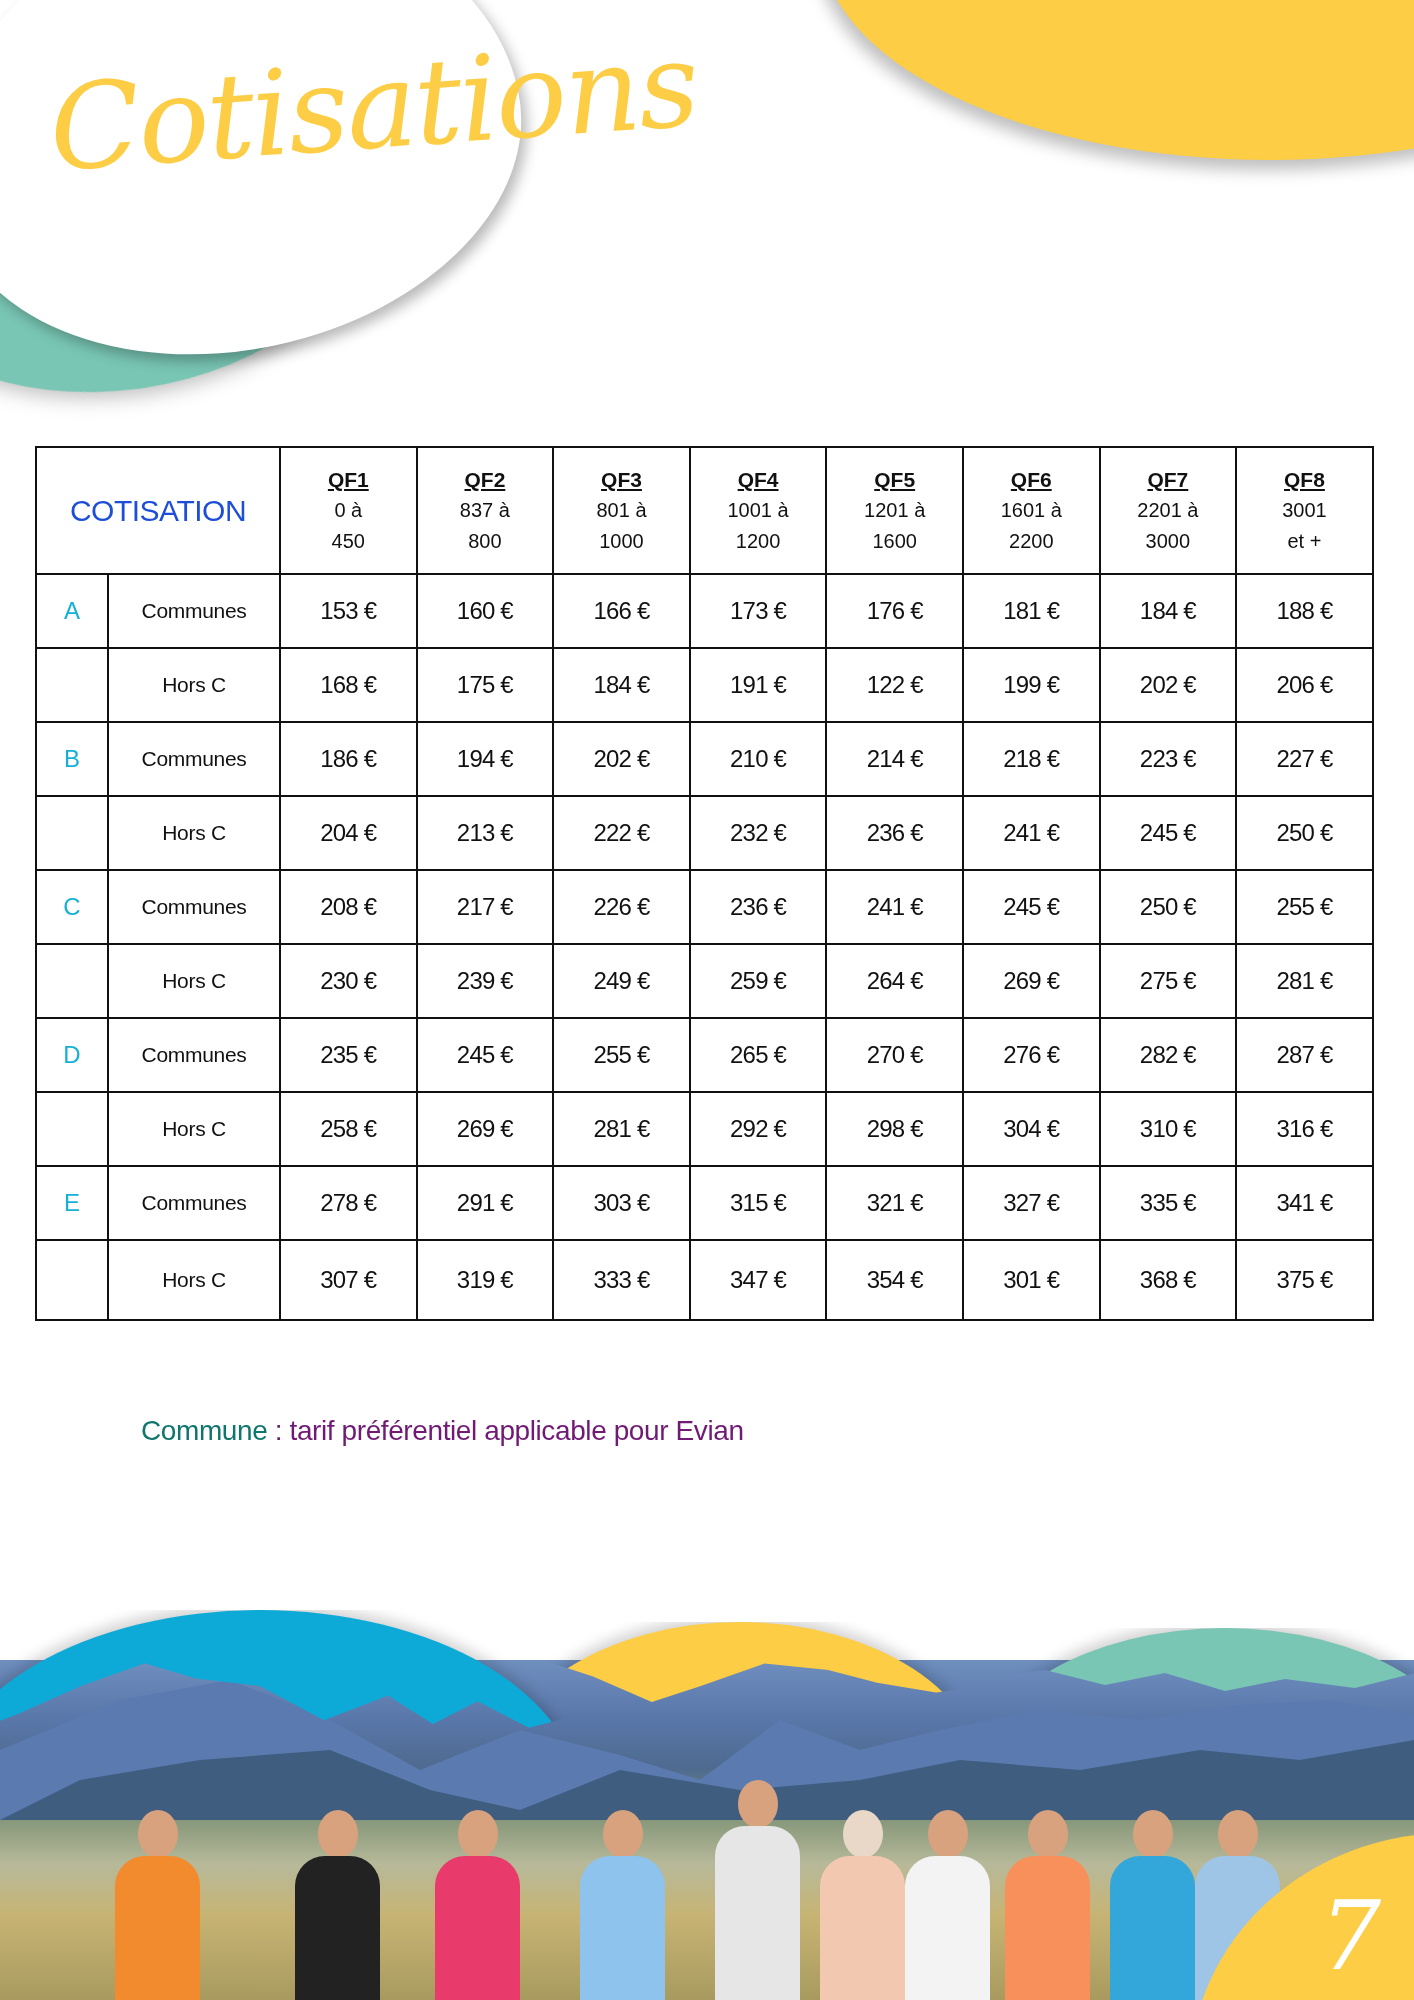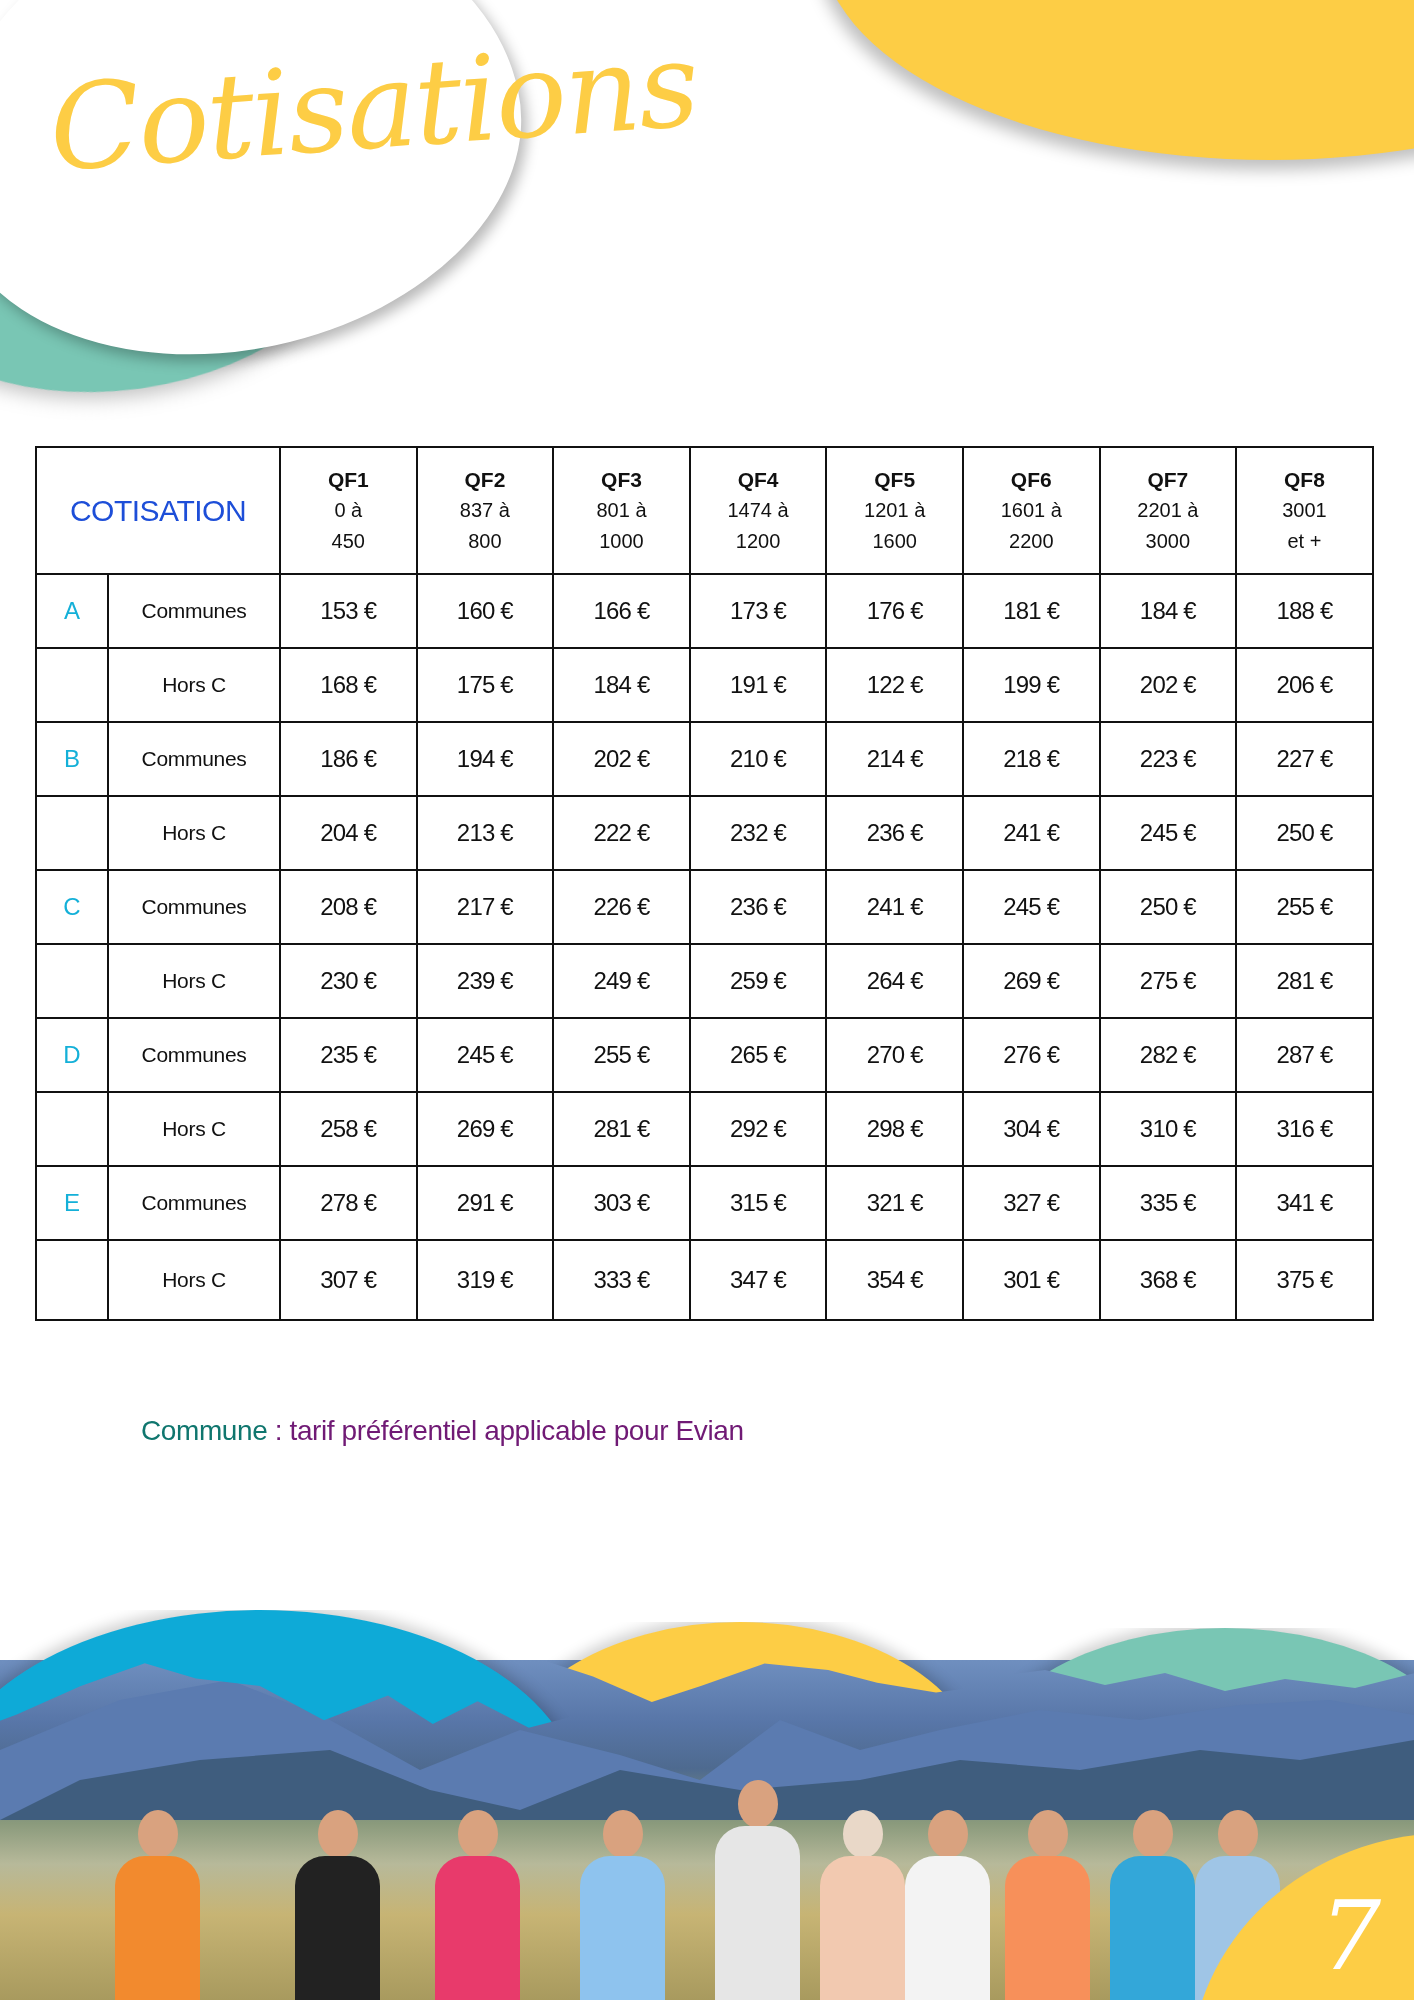--- a/index.html
+++ b/index.html
@@ -45,21 +45,21 @@
     .col-letter { width: 72px; }
     .col-label { width: 172px; }
     .col-qf { width: 136.6px; }
     .hdr-row { height: 127px; }
     .hdr-cotis {
       color: #1d4ed8; font-size: 30px; font-weight: bold; letter-spacing: -0.5px;
       font-family: "Liberation Sans", sans-serif;
       margin-top: 12px;
     }
     .qf-head { line-height: 31px; font-size: 20px; font-family: "Liberation Sans", sans-serif; }
-    .qf-name { font-weight: bold; display: block; font-size: 21px; }
+    .qf-name { font-weight: bold; display: block; font-size: 21px; text-decoration: underline; }
     .qf-range { display: block; }
     .data-row { height: 74px; }
     .data-row.last { height: 80px; }
     .cat-letter { color: #14b0d8; font-weight: bold; font-size: 24px; font-family: "Liberation Sans", sans-serif; }
     .row-label { font-size: 21px; font-family: "Liberation Sans", sans-serif; letter-spacing: -0.3px; }
     .price { font-size: 24px; font-family: "Liberation Sans", sans-serif; letter-spacing: -0.8px; }
 
     
     .legend { position: absolute; left: 141px; top: 1408px; font-family: "Liberation Sans", sans-serif; font-size: 28px; line-height: 45px; letter-spacing: -0.4px; }
     .legend .term { color: #0f766e; }
@@ -149,21 +149,21 @@
           <span class="qf-range">837 à</span>
           <span class="qf-range">800</span>
         </th>
       <th class="qf-head">
           <span class="qf-name">QF3</span>
           <span class="qf-range">801 à</span>
           <span class="qf-range">1000</span>
         </th>
       <th class="qf-head">
           <span class="qf-name">QF4</span>
-          <span class="qf-range">1474 à</span>
+          <span class="qf-range">1001 à</span>
           <span class="qf-range">1200</span>
         </th>
       <th class="qf-head">
           <span class="qf-name">QF5</span>
           <span class="qf-range">1201 à</span>
           <span class="qf-range">1600</span>
         </th>
       <th class="qf-head">
           <span class="qf-name">QF6</span>
           <span class="qf-range">1601 à</span>

